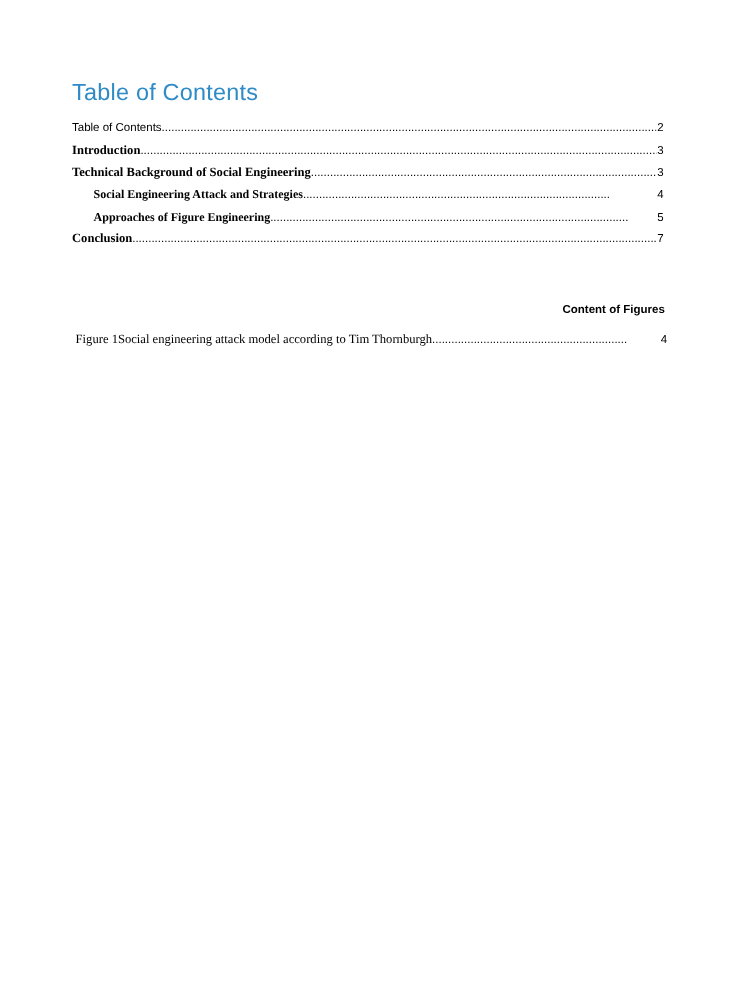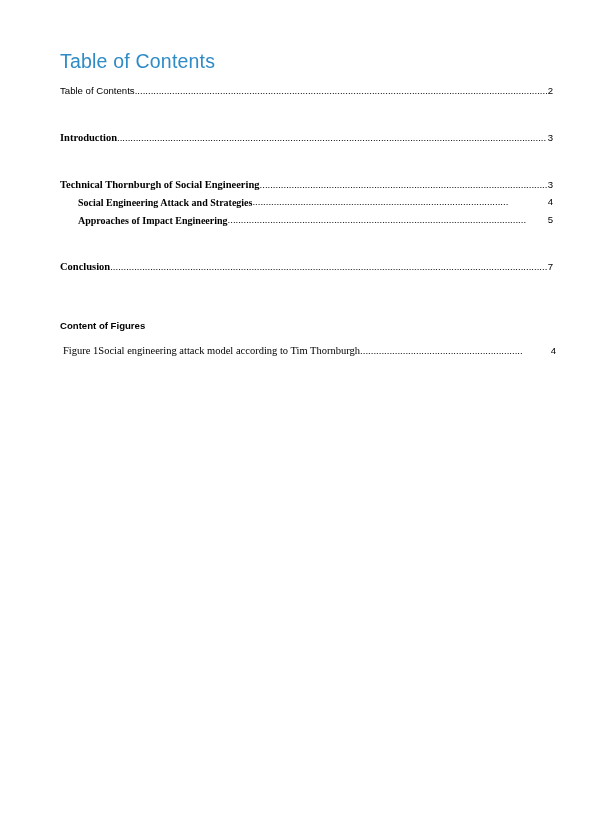--- a/index.html
+++ b/index.html
@@ -12,21 +12,21 @@
     background: #ffffff;
     font-family: "Liberation Serif", serif;
     color: #000000;
     overflow: hidden;
   }
   .page {
     position: relative;
     width: 612px;
     height: 818px;
     box-sizing: border-box;
-    padding: 50px 58px 0 60px;
+    padding: 66px 58px 0 60px;
   }
   .doc-title {
     font-family: "Liberation Sans", sans-serif;
     font-size: 19.5px;
     font-weight: 400;
     color: #2E8BC6;
     letter-spacing: 0.2px;
     margin: 0 0 12px 0;
     line-height: 1.2;
   }
@@ -67,47 +67,46 @@
   .lvl-plain .dots,
   .lvl-plain .pageno {
     font-family: "Liberation Sans", sans-serif;
     font-weight: 400;
     font-size: 9.6px;
   }
   .lvl-1 .label {
     font-family: "Liberation Serif", serif;
     font-weight: bold;
     font-size: 10.5px;
-    margin-top: 28px;
   }
   .lvl-1 .dots, .lvl-1 .pageno {
     font-family: "Liberation Sans", sans-serif;
     font-size: 9.6px;
     font-weight: 400;
   }
   .lvl-2 {
     padding-left: 18px;
     width: 475px;
-    align-items: center;
   }
   .lvl-2 .label {
     font-family: "Liberation Serif", serif;
     font-weight: bold;
     font-size: 10px;
   }
   .lvl-2 .dots, .lvl-2 .pageno {
     font-family: "Liberation Sans", sans-serif;
     font-size: 9.6px;
     font-weight: 400;
   }
   .figures-heading {
     font-family: "Liberation Sans", sans-serif;
     font-size: 9.6px;
     font-weight: bold;
     margin: 46px 0 14px 0;
+    text-align: right;
   }
   .fig-entry {
     display: flex;
     align-items: baseline;
     width: 493px;
     white-space: nowrap;
     overflow: hidden;
     padding-left: 3px;
   }
   .fig-entry .label {
@@ -143,33 +142,33 @@
       <span class="pageno">2</span>
     </li>
 
     <li class="toc-entry lvl-1">
       <span class="label">Introduction</span>
       <span class="dots">................................................................................................................................................................................</span>
       <span class="pageno">3</span>
     </li>
 
     <li class="toc-entry lvl-1">
-      <span class="label">Technical Thornburgh of Social Engineering</span>
+      <span class="label">Technical Background of Social Engineering</span>
       <span class="dots">.............................................................................................................</span>
       <span class="pageno">3</span>
     </li>
 
     <li class="toc-entry lvl-2">
       <span class="label">Social Engineering Attack and Strategies</span>
       <span class="dots">................................................................................................</span>
       <span class="pageno">4</span>
     </li>
 
     <li class="toc-entry lvl-2">
-      <span class="label">Approaches of Impact Engineering</span>
+      <span class="label">Approaches of Figure Engineering</span>
       <span class="dots">................................................................................................................</span>
       <span class="pageno">5</span>
     </li>
 
 
     <li class="toc-entry lvl-1">
       <span class="label">Conclusion</span>
       <span class="dots">....................................................................................................................................................................</span>
       <span class="pageno">7</span>
     </li>

